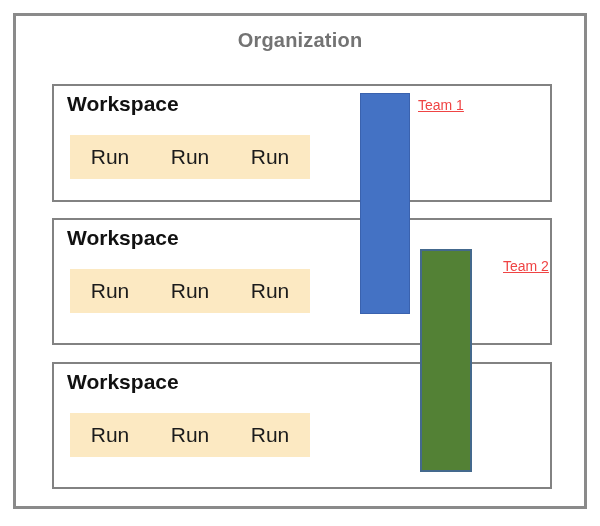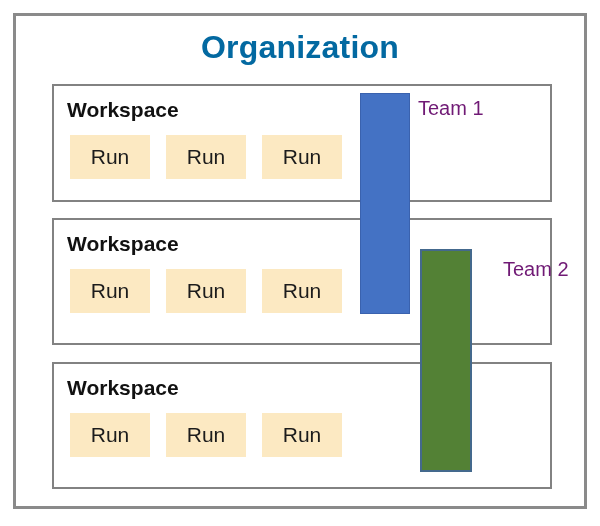--- a/index.html
+++ b/index.html
@@ -24,53 +24,52 @@
     box-sizing: border-box;
     background: #ffffff;
   }
 
   .org-title {
     position: absolute;
     left: 0;
     top: 13px;
     width: 100%;
     text-align: center;
-    font-size: 32px;
+    font-size: 20px;
     font-weight: bold;
-    color: #0369a1;
+    color: #737373;
     letter-spacing: 0.2px;
   }
 
   .workspace {
     position: absolute;
     left: 36px;
     width: 500px;
     border: 2px solid #828282;
     box-sizing: border-box;
     background: #ffffff;
   }
   .workspace.ws-0 { top: 68px;  height: 118px; }
   .workspace.ws-1 { top: 202px; height: 127px; }
   .workspace.ws-2 { top: 346px; height: 127px; }
 
   .workspace-title {
     position: absolute;
     left: 13px;
-    top: 12px;
+    top: 6px;
     font-size: 21px;
     font-weight: bold;
     color: #111111;
   }
 
   .runs-row {
     position: absolute;
     left: 16px;
     top: 49px;
     display: flex;
-    gap: 16px;
   }
 
   .run-chip {
     width: 80px;
     height: 44px;
     background: #FCE9C2;
     display: flex;
     align-items: center;
     justify-content: center;
     font-size: 21px;
@@ -95,23 +94,24 @@
     top: 249px;
     width: 52px;
     height: 223px;
     background: #538135;
     border: 2px solid #44698d;
   }
 
   .team-label {
     position: absolute;
     z-index: 6;
-    font-size: 20px;
-    color: #701a75;
+    font-size: 14px;
+    color: #ef4444;
     white-space: nowrap;
+    text-decoration: underline;
   }
   .team-label.team-1 { left: 418px; top: 97px; }
   .team-label.team-2 { left: 503px; top: 258px; }
 </style>
 </head>
 <body>
 
 <div class="org-box">
   <div class="org-title">Organization</div>
 

